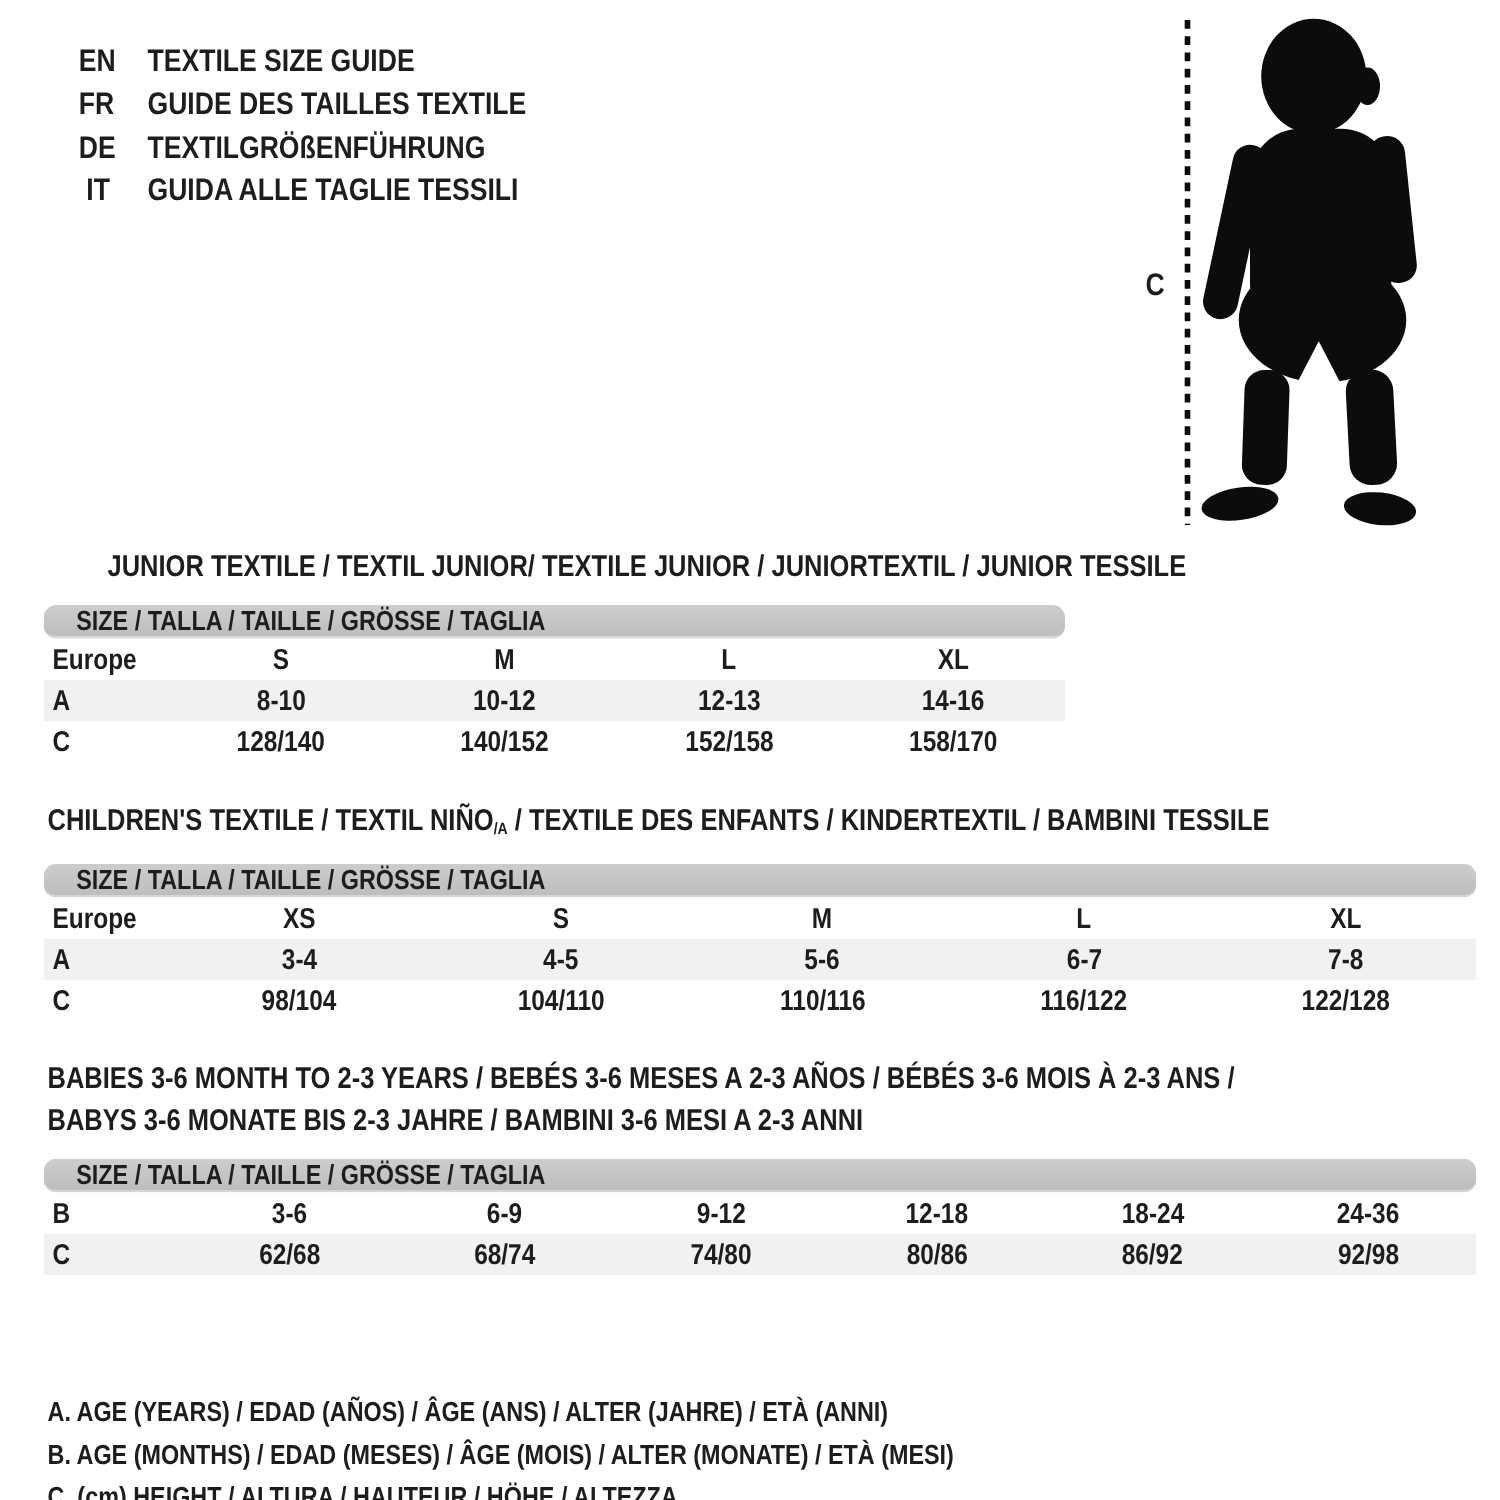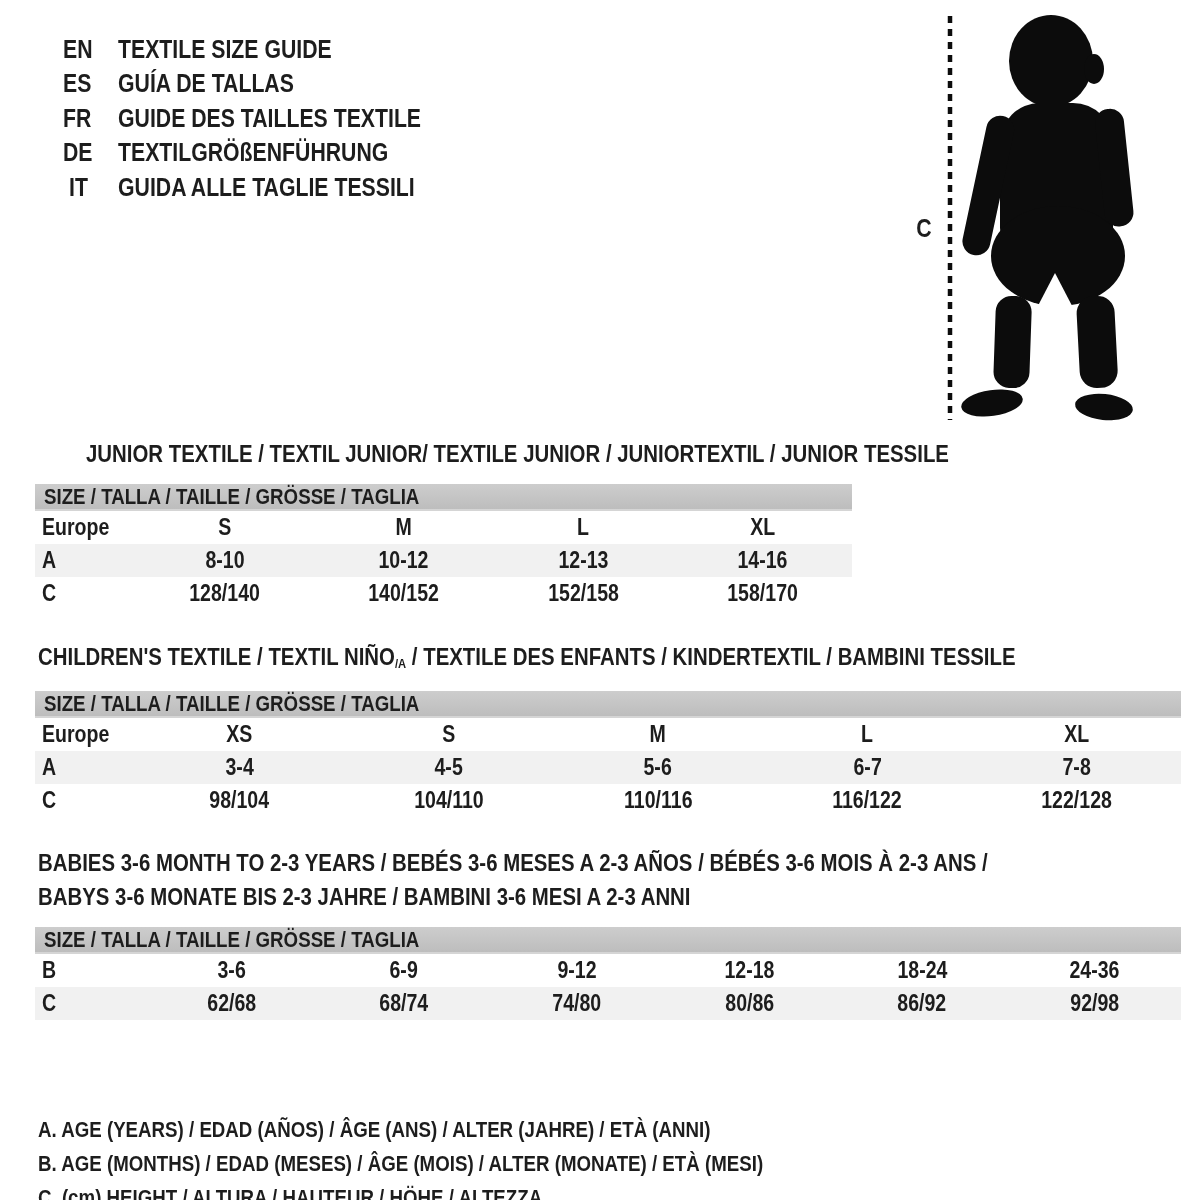--- a/index.html
+++ b/index.html
@@ -28,46 +28,43 @@
 
   
   .sect-title{position:absolute;left:38px;font-size:24px;}
   .multiline{line-height:34px;}
   .footer{position:absolute;left:38px;top:1113px;font-size:22px;line-height:34px;}
 
   
   .tbl{position:absolute;left:35px;}
   .bar{
     height:27px;display:flex;align-items:center;box-sizing:border-box;
-    padding-left:9px;font-size:22px;
+    padding-left:26px;font-size:22px;
     background:linear-gradient(var(--bar_top,#cdcdcd),var(--bar_bottom,#bdbdbd));
     border-bottom:2px solid #d5d5d5;
+    border-radius:10px;
   }
   .trow{display:grid;height:33px;align-items:center;font-size:23px;}
   .g4{grid-template-columns:100px repeat(4,1fr);}
   .g5{grid-template-columns:100px repeat(5,1fr);}
   .g6{grid-template-columns:110px repeat(6,1fr);}
   .shaded{background:var(--row_shaded,#f1f1f1);}
   .cell{display:flex;justify-content:center;align-items:flex-end;}
   .lab{justify-content:flex-start;padding-left:7px;}
   .sub{font-size:.55em;vertical-align:-.25em;}
 </style>
 </head>
 <body>
 
 <div class="page">
 
   <header class="langs">
     <div class="lang-row">
       <span class="lang-code"><i class="cl">EN</i></span>
       <span><i class="cl">TEXTILE SIZE GUIDE</i></span>
-    </div>
-    <div class="lang-row">
-      <span class="lang-code"><i class="cl">ES</i></span>
-      <span><i class="cl">GUÍA DE TALLAS</i></span>
     </div>
     <div class="lang-row">
       <span class="lang-code"><i class="cl">FR</i></span>
       <span><i class="cl">GUIDE DES TAILLES TEXTILE</i></span>
     </div>
     <div class="lang-row">
       <span class="lang-code"><i class="cl">DE</i></span>
       <span><i class="cl">TEXTILGRÖßENFÜHRUNG</i></span>
     </div>
     <div class="lang-row">

